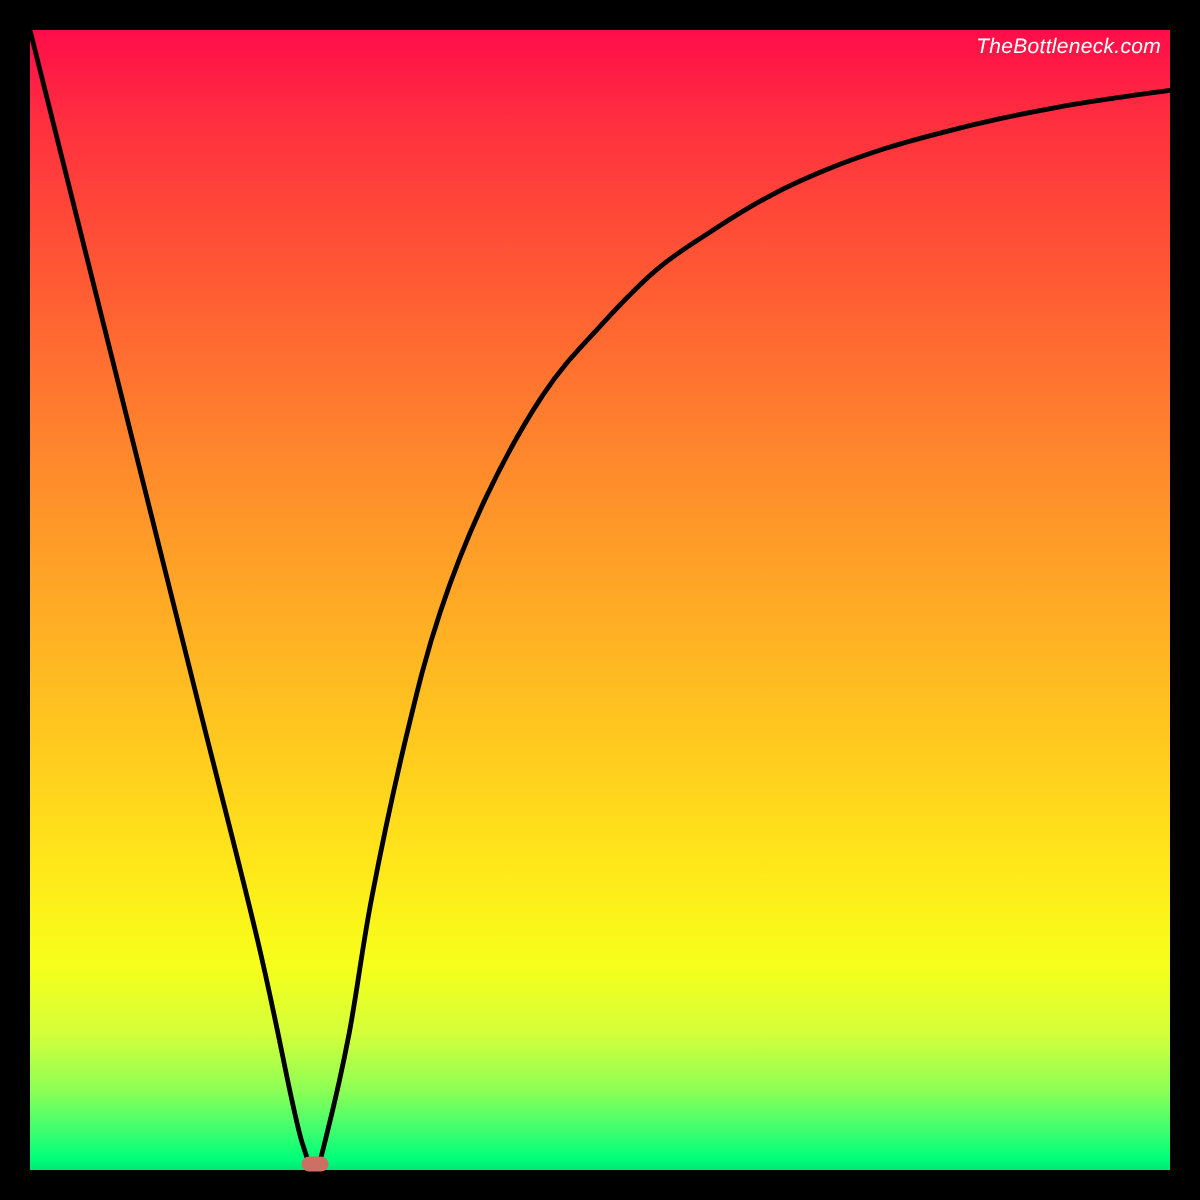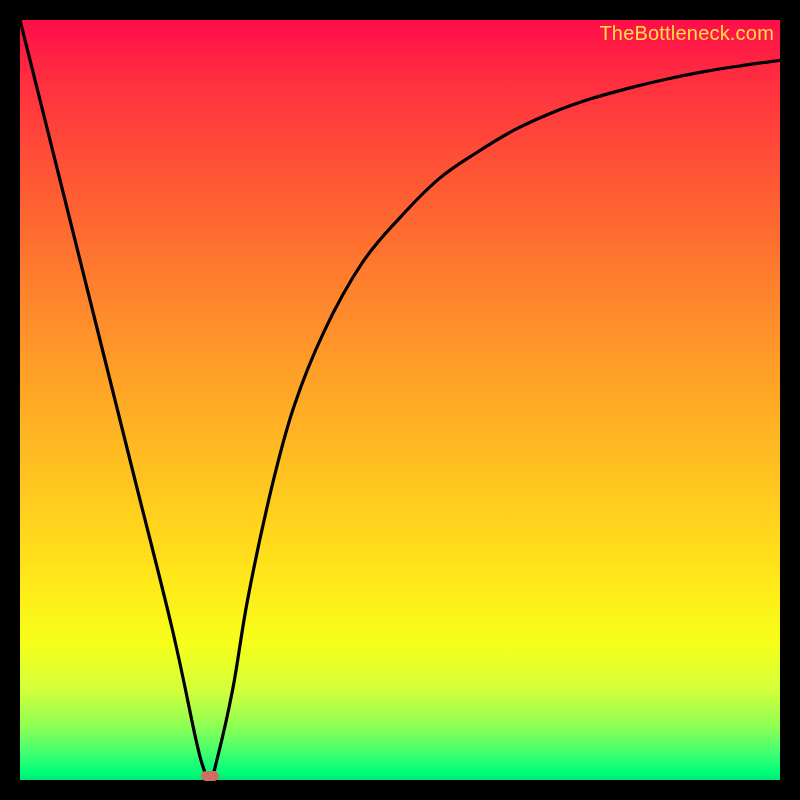--- a/index.html
+++ b/index.html
@@ -40,25 +40,26 @@
       #8dff55 93%,
       #3eff70 96.5%,
       #00ff7a 99%,
       #00e676 100%
     );
   }
   .watermark {
     position: absolute;
     top: 2px;
     right: 6px;
-    color: #fde047;
-    font-size: 20px;
+    color: #ffffff;
+    font-size: 14px;
     font-weight: 500;
     letter-spacing: 0.2px;
     user-select: none;
+    font-style: italic;
   }
   svg.curve {
     position: absolute;
     left: 0;
     top: 0;
     width: 760px;
     height: 760px;
     overflow: visible;
   }
   .marker {

